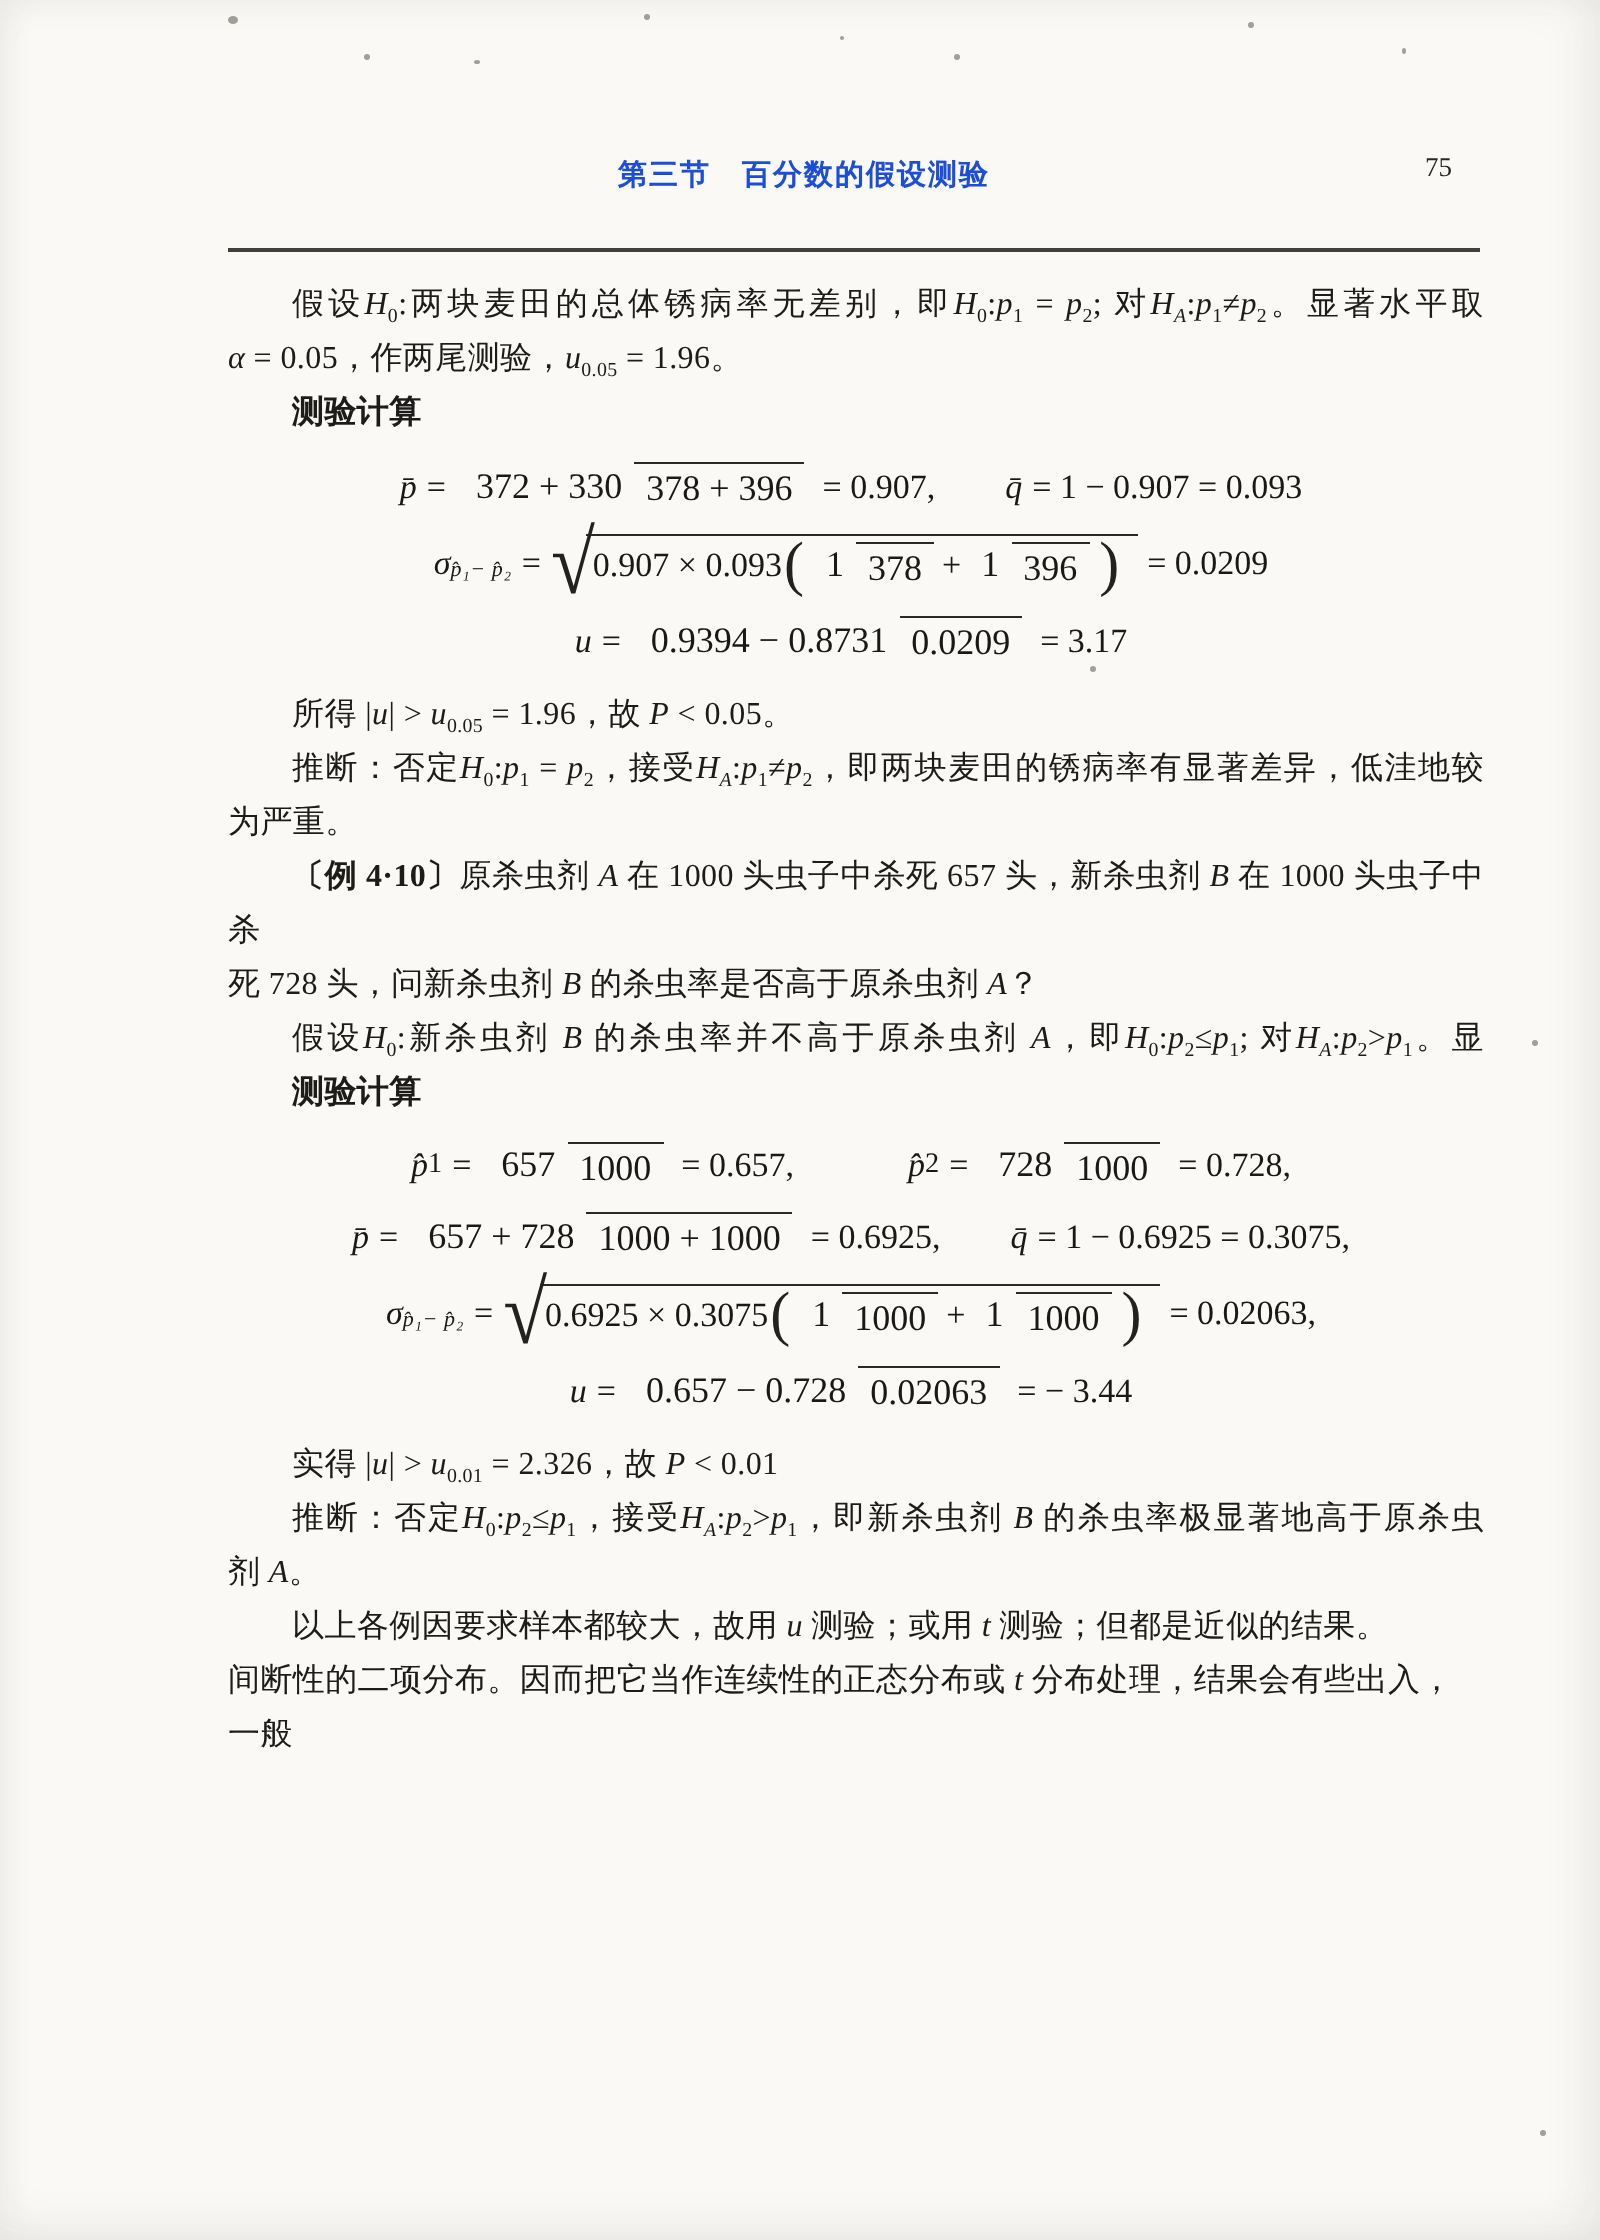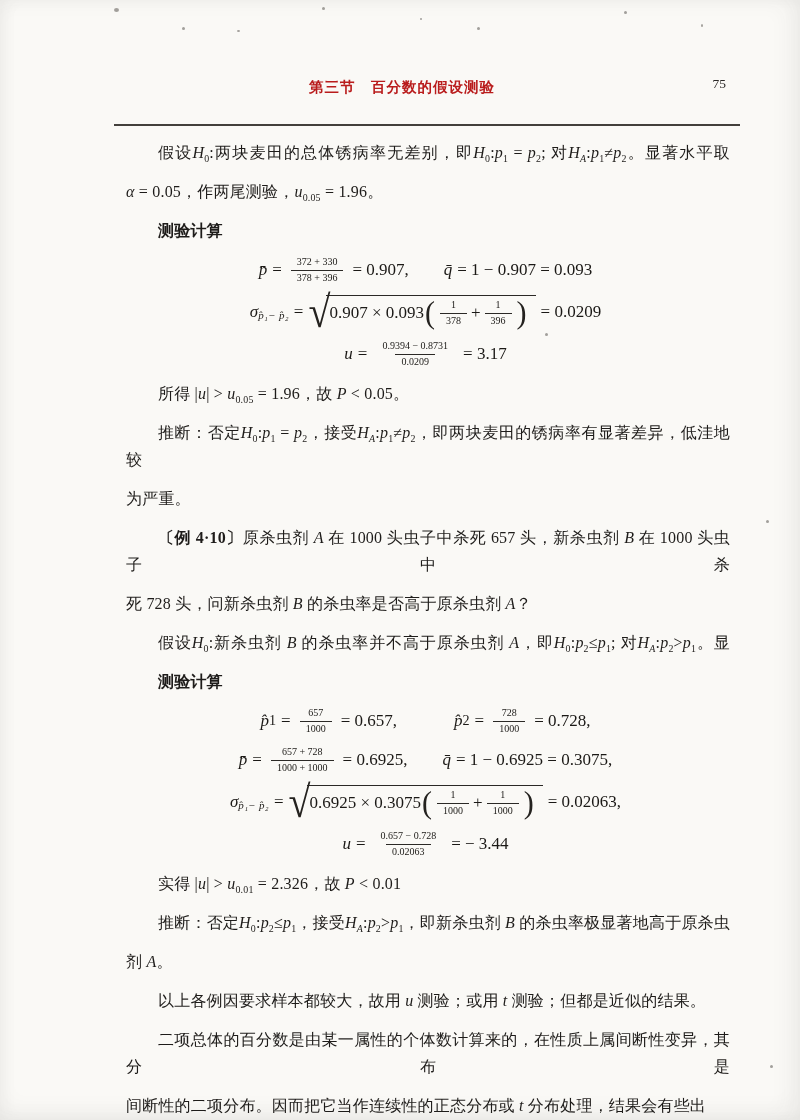--- a/index.html
+++ b/index.html
@@ -11,39 +11,39 @@
   }
   .page{
     position:relative;width:800px;height:1120px;
     background:#faf9f6;
     box-shadow:inset -10px 0 22px rgba(60,55,50,0.05), inset 0 -10px 22px rgba(60,55,50,0.04), inset 6px 0 14px rgba(60,55,50,0.03);
   }
   .speck{position:absolute;background:#5a5650;border-radius:50%;opacity:.55;}
   header{position:relative;height:20px;margin:0 60px 0 114px;padding-top:80px;}
   .htitle{
     position:absolute;left:46%;transform:translateX(-50%);top:78px;
-    font-size:14.5px;font-weight:bold;letter-spacing:1px;white-space:nowrap;color:#b91c1c;
+    font-size:14.5px;font-weight:bold;letter-spacing:1px;white-space:nowrap;color:#1d4ed8;
   }
   .pagenum{position:absolute;right:14px;top:76px;font-size:13.5px;color:#2a2826;}
   .rule{margin:24px 60px 0 114px;border-bottom:2.2px solid #43403c;}
   main{width:628px;margin:13px 0 0 114px;font-size:16px;line-height:27px;}
-  .line{margin:12px;letter-spacing:.2px;}
+  .line{margin:0;letter-spacing:.2px;}
   .jl{text-align:justify;text-align-last:justify;}
   .indent{text-indent:2em;}
   .b{font-weight:bold;}
   .m{font-style:italic;font-family:"Liberation Serif",serif;}
   .line sub{font-size:62%;line-height:0;text-align:right;}
   
   .formula{
     display:flex;justify-content:center;align-items:center;
     font-size:17px;line-height:1.25;margin:11px 0;color:#1b1916;white-space:nowrap;
   }
   .fvar{font-style:italic;}
   .feq{margin:0 5px;}
-  .frac{display:inline-flex;flex-direction:column;align-items:center;margin:0 4px;font-size:10px;}
+  .frac{display:inline-flex;flex-direction:row;align-items:center;margin:0 4px;font-size:18px;}
   .fnum{padding:0 6px 1px;}
   .fden{border-top:1.5px solid #2b2926;padding:1px 6px 0;}
   .fsub{font-size:11px;position:relative;bottom:-4px;letter-spacing:.3px;}
   .sqrt{display:inline-flex;align-items:center;}
   .radsign{font-size:40px;line-height:0;font-weight:400;transform:scaleY(1.12);margin-right:-4px;color:#24221f;}
   .radicand{display:inline-flex;align-items:center;border-top:1.6px solid #2b2926;padding:3px 8px 2px 3px;}
   .bigp{font-size:30px;line-height:0;font-weight:400;transform:scaleY(1.02);margin:0 1px;color:#24221f;}
   .qgap{margin-left:30px;}
   .grp{display:inline-flex;align-items:center;}
   .grpgap{width:52px;}
@@ -206,17 +206,16 @@
         </span>
       <span class="feq">= − 3.44</span>
     </div>
 
     <p class="line indent"><span>实得 |</span><span class="m">u</span><span>| &gt; </span><span class="m">u</span><sub>0.01</sub><span> = 2.326，故 </span><span class="m">P</span><span> &lt; 0.01</span></p>
     <p class="line indent jl"><span>推断：否定</span><span class="m">H</span><sub>0</sub><span>:</span><span class="m">p</span><sub>2</sub><span>≤</span><span class="m">p</span><sub>1</sub><span>，接受</span><span class="m">H</span><sub class="m">A</sub><span>:</span><span class="m">p</span><sub>2</sub><span>&gt;</span><span class="m">p</span><sub>1</sub><span>，即新杀虫剂 </span><span class="m">B</span><span> 的杀虫率极显著地高于原杀虫</span></p>
     <p class="line"><span>剂 </span><span class="m">A</span><span>。</span></p>
     <p class="line indent"><span>以上各例因要求样本都较大，故用 </span><span class="m">u</span><span> 测验；或用 </span><span class="m">t</span><span> 测验；但都是近似的结果。</span></p>
 
 
-    <p class="line indent jl"><span>二项总体的百分数是由某一属性的个体数计算来的，在性质上属间断性变异，其分布是</span></p>
     <p class="line"><span>间断性的二项分布。因而把它当作连续性的正态分布或 </span><span class="m">t</span><span> 分布处理，结果会有些出入，一般</span></p>
 
   </main>
 </div>
 
 </body></html>

